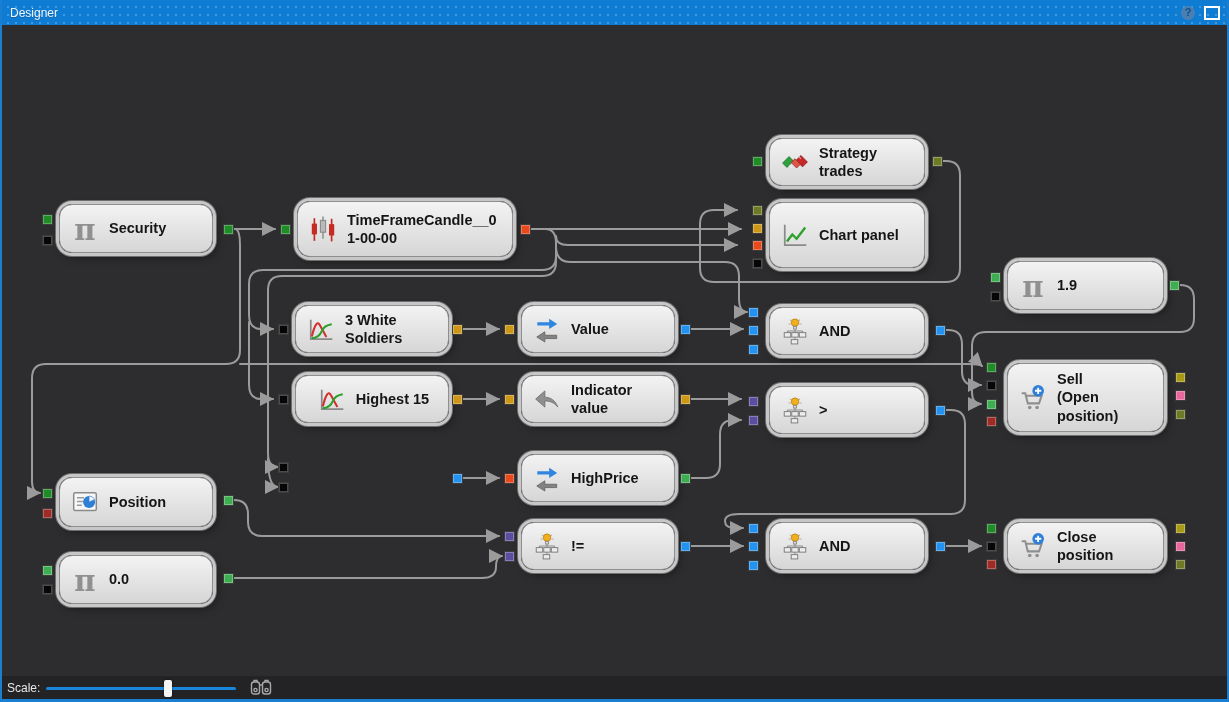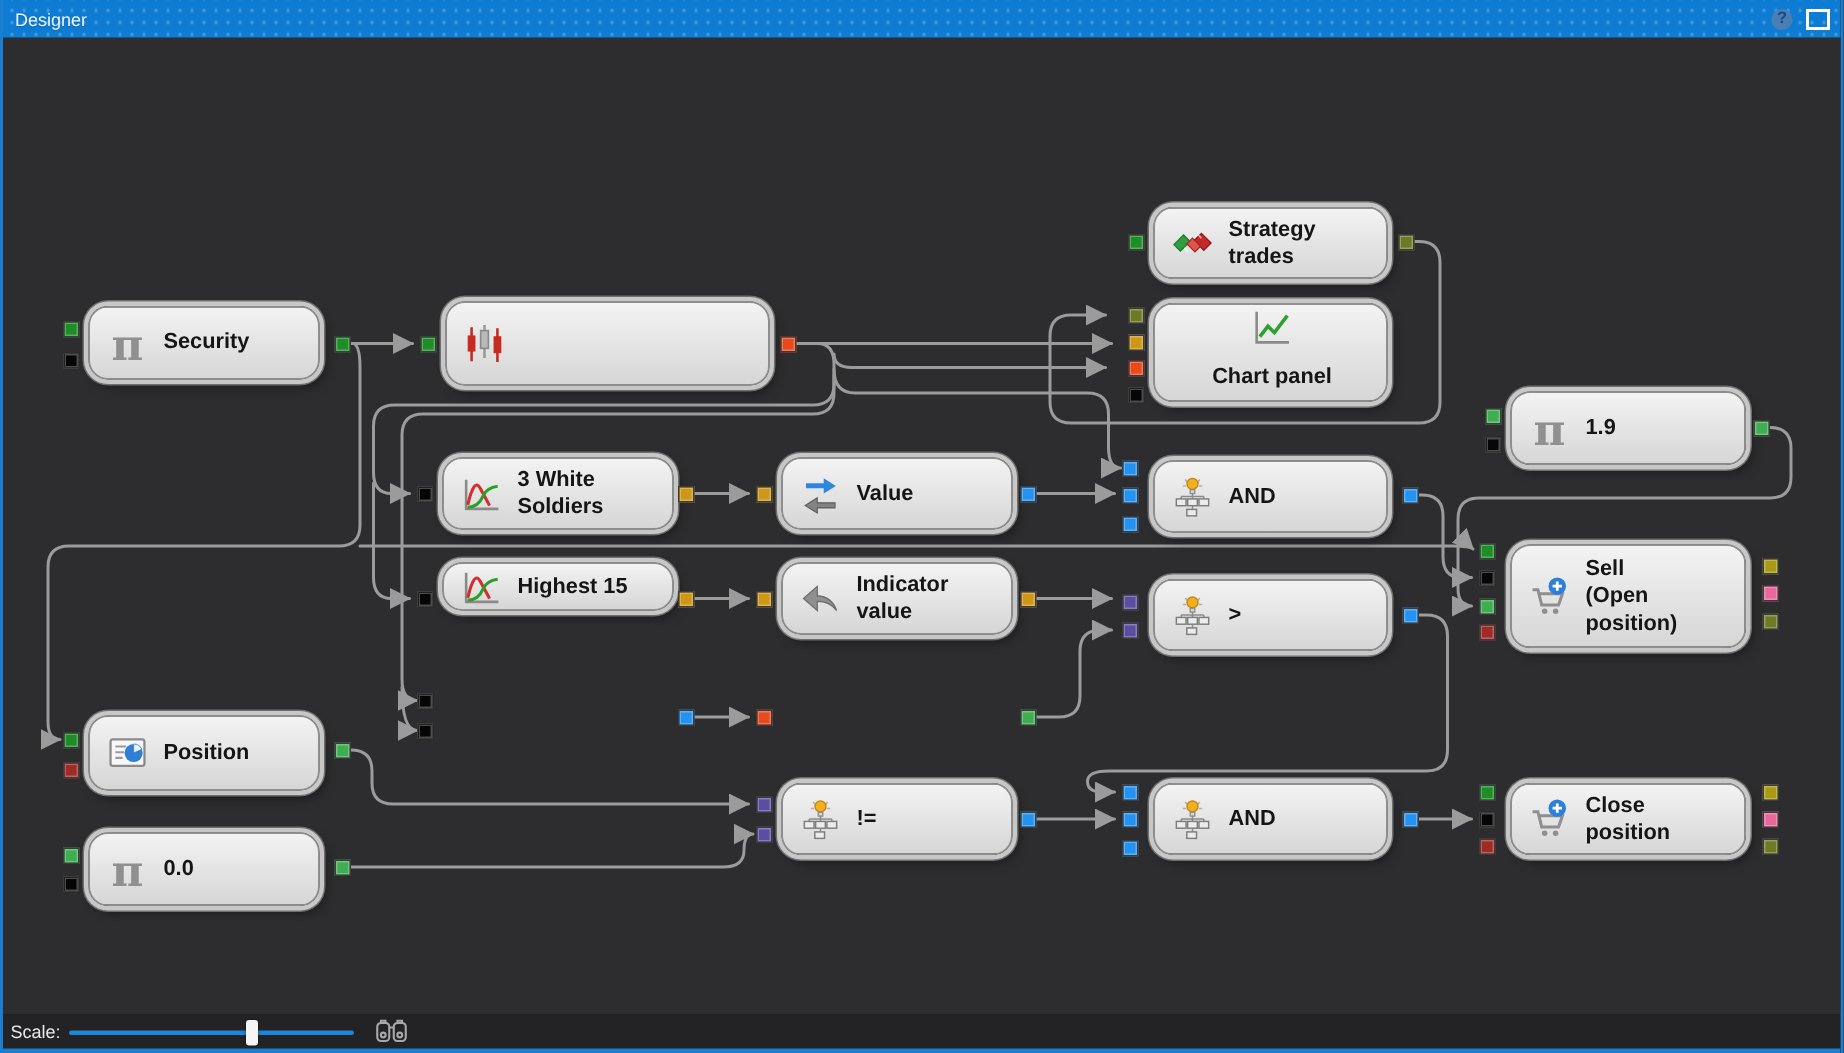--- a/index.html
+++ b/index.html
@@ -119,39 +119,40 @@
           <g stroke-width="1.6">
             <line x1="5" y1="3" x2="5" y2="24" stroke="#c62a21"></line>
             <rect x="2.6" y="8" width="4.8" height="10" fill="#c62a21"></rect>
             <line x1="13" y1="1.5" x2="13" y2="22" stroke="#9a9a9a"></line>
             <rect x="10.6" y="5" width="4.8" height="11" fill="#b9b9b9" stroke="#8a8a8a" stroke-width="1"></rect>
             <line x1="21" y1="3.5" x2="21" y2="24.5" stroke="#c62a21"></line>
             <rect x="18.6" y="8.5" width="4.8" height="10.5" fill="#c62a21"></rect>
           </g>
         </svg>
       </span>
+      <div class="nlabel">TimeFrameCandle__01-00-00</div>
     </div>
     <div class="port" style="left: 277.5px; top: 198.5px; background: rgb(31, 140, 40);"></div>
     <div class="port" style="left: 517.5px; top: 198.5px; background: rgb(232, 73, 29);"></div>
     <div class="node" style="left: 767px; top: 113px; width: 156px; height: 48px;">
       <span class="nicon">
         <svg width="28" height="28" viewBox="0 0 26 26">
           <g>
             <path d="M1.5 14 L7.5 8 L11.5 12 L5.5 18 Z" fill="#2f9e3f" stroke="#1d7a2b" stroke-width="0.8"></path>
             <path d="M24.5 13 L18.5 7 L14 11.5 L20 17.5 Z" fill="#c62828" stroke="#8e1c1c" stroke-width="0.8"></path>
             <path d="M9.5 13.5 l3.5 -3.5 l5 5 l-3.5 3.5 Z" fill="#e25549" stroke="#9e2b25" stroke-width="0.8"></path>
             <path d="M8 16 l2.5 2.5 M16.5 8 l2 2" stroke="#ffffff" stroke-width="1" opacity="0.6"></path>
           </g>
         </svg>
       </span>
       <div class="nlabel">Strategy trades</div>
     </div>
     <div class="port" style="left: 749.5px; top: 130.5px; background: rgb(31, 140, 40);"></div>
     <div class="port" style="left: 929.5px; top: 130.5px; background: rgb(111, 122, 38);"></div>
-    <div class="node" style="left: 767px; top: 177px; width: 156px; height: 66px; flex-direction: column;">
+    <div class="node" style="left: 767px; top: 177px; width: 156px; height: 66px;">
       <span class="nicon">
         <svg width="28" height="28" viewBox="0 0 26 26">
           <g fill="none">
             <path d="M3.5 3.5 V22.5 H23.5" stroke="#8a8a8a" stroke-width="1.6"></path>
             <polyline points="5.5,19 10.5,12.5 14.5,16.5 22.5,6" stroke="#2da02d" stroke-width="2.2"></polyline>
           </g>
         </svg>
       </span>
       <div class="nlabel">Chart panel</div>
     </div>
@@ -166,21 +167,21 @@
             <path d="M3.5 4.5 V22.5 H23.5" stroke="#8a8a8a" stroke-width="1.6"></path>
             <path d="M4.5 20 Q 8.5 3 12 9.5 Q 14.5 14 18 20.5" stroke="#d32f2f" stroke-width="1.9"></path>
             <path d="M4.5 21.5 Q 11 21.5 14 14.5 Q 16 9.5 23 8.5" stroke="#2aa02a" stroke-width="1.9"></path>
           </g>
         </svg>
       </span>
       <div class="nlabel">3 White Soldiers</div>
     </div>
     <div class="port" style="left: 275.5px; top: 298.5px; background: rgb(6, 6, 6);"></div>
     <div class="port" style="left: 449.5px; top: 298.5px; background: rgb(207, 151, 24);"></div>
-    <div class="node" style="left: 293px; top: 350px; width: 154px; height: 32px;">
+    <div class="node" style="left: 293px; top: 350px; width: 154px; height: 48px; justify-content: center;">
       <span class="nicon">
         <svg width="28" height="28" viewBox="0 0 26 26">
           <g fill="none">
             <path d="M3.5 4.5 V22.5 H23.5" stroke="#8a8a8a" stroke-width="1.6"></path>
             <path d="M4.5 20 Q 8.5 3 12 9.5 Q 14.5 14 18 20.5" stroke="#d32f2f" stroke-width="1.9"></path>
             <path d="M4.5 21.5 Q 11 21.5 14 14.5 Q 16 9.5 23 8.5" stroke="#2aa02a" stroke-width="1.9"></path>
           </g>
         </svg>
       </span>
       <div class="nlabel">Highest 15</div>
@@ -206,20 +207,31 @@
     <div class="node" style="left: 519px; top: 350px; width: 154px; height: 48px;">
       <span class="nicon">
         <svg width="28" height="28" viewBox="0 0 26 26">
           <path d="M23 20.5 C 20.5 13.5 15.5 11.5 11 11.3 V 5.5 L 2.5 13 L 11 20.5 V 14.8 C 16 14.8 20 16.5 23 20.5 Z" fill="#8f8f8f" stroke="#6d6d6d" stroke-width="0.8"></path>
         </svg>
       </span>
       <div class="nlabel">Indicator value</div>
     </div>
     <div class="port" style="left: 501.5px; top: 368.5px; background: rgb(207, 151, 24);"></div>
     <div class="port" style="left: 677.5px; top: 368.5px; background: rgb(207, 151, 24);"></div>
+    <div class="node" style="left: 519px; top: 429px; width: 154px; height: 48px;">
+      <span class="nicon">
+        <svg width="28" height="28" viewBox="0 0 26 26">
+          <g>
+            <path d="M4 6.7 H15 V3.5 L22.5 8.3 L15 13 V9.8 H4 Z" fill="#2f86e0"></path>
+            <path d="M22 18.8 H11 V15.6 L3.5 20.4 L11 25.1 V21.9 H22 Z" fill="#838383" stroke="#5c5c5c" stroke-width="0.7"></path>
+          </g>
+        </svg>
+      </span>
+      <div class="nlabel">HighPrice</div>
+    </div>
     <div class="port" style="left: 501.5px; top: 447.5px; background: rgb(232, 73, 29);"></div>
     <div class="port" style="left: 677.5px; top: 447.5px; background: rgb(63, 174, 82);"></div>
     <div class="node" style="left: 767px; top: 282px; width: 156px; height: 48px;">
       <span class="nicon">
         <svg width="28" height="28" viewBox="0 0 26 26">
           <g>
             <line x1="8.5" y1="2.5" x2="9.8" y2="4" stroke="#b0b0b0" stroke-width="1"></line>
             <line x1="17.5" y1="2.5" x2="16.2" y2="4" stroke="#b0b0b0" stroke-width="1"></line>
             <line x1="7" y1="6.5" x2="9" y2="6.5" stroke="#b0b0b0" stroke-width="1"></line>
             <line x1="17" y1="6.5" x2="19" y2="6.5" stroke="#b0b0b0" stroke-width="1"></line>

